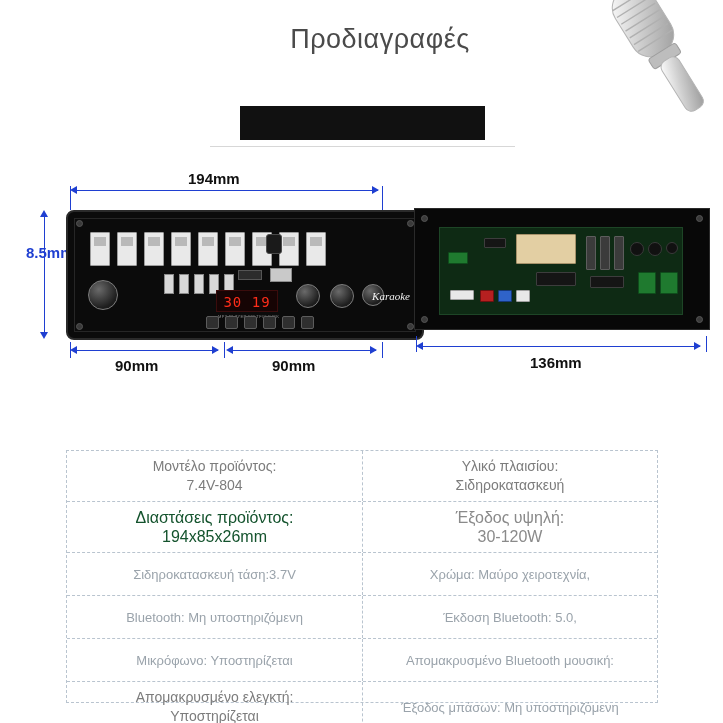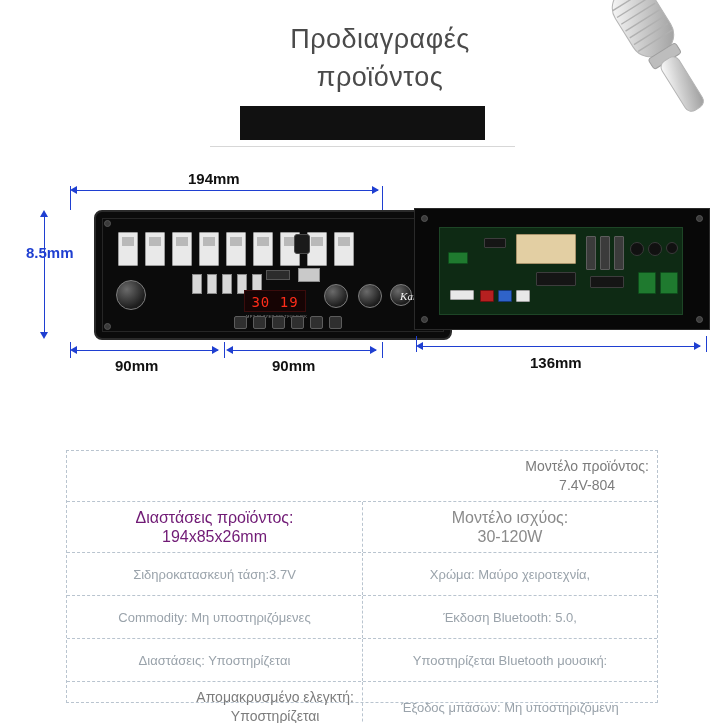--- a/index.html
+++ b/index.html
@@ -43,21 +43,21 @@
 
   
   .mic-wrap { position:absolute; right:-6px; top:-8px; width:150px; height:150px; }
 
   
   .diagram { position:absolute; left:0; top:150px; width:723px; height:280px; }
 
   
   .board-left {
     position:absolute; left:66px; top:60px; width:358px; height:130px;
-    background:#0b0b0b; border:2px solid #2a2a2a; border-radius:8px;margin-left:28px;
+    background:#0b0b0b; border:2px solid #2a2a2a; border-radius:8px;
   }
   .board-left-inner{
     position:absolute; left:6px; top:6px; right:6px; bottom:6px;
     border:1px solid #262626;
   }
   .screw { position:absolute; width:7px; height:7px; border-radius:50%;
            background:#3a3a3a; border:1px solid #555; }
 
   
   .led {
@@ -153,21 +153,21 @@
     padding:6px 8px;
     text-align:center;
     color:#9aa3ab;
     font-size:13px;
     line-height:19px;
     position:relative;
     min-height:42px;
     display:flex; align-items:center; justify-content:center;
   }
   .spec-cell + .spec-cell { border-left:1px dashed #b9c4cf; }
-  .r1 { font-size:14px; color:#7c7c7c;justify-content:flex-end; }
+  .r1 { font-size:14px; color:#7c7c7c; }
 </style>
 </head>
 <body>
 
 <div class="header">
 
   <div class="mic-wrap">
     <svg width="150" height="150" viewBox="0 0 150 150">
       <defs>
         <linearGradient id="mg" x1="0" y1="0" x2="1" y2="1">
@@ -188,21 +188,20 @@
           <line x1="68" y1="50" x2="108" y2="50"></line>
         </g>
         <rect x="72" y="62" width="32" height="12" rx="3" fill="#bdbdbd" stroke="#9d9d9d"></rect>
         <rect x="78" y="72" width="20" height="58" rx="7" fill="url(#mg)" stroke="#b4b4b4"></rect>
       </g>
     </svg>
   </div>
 
   <div class="title-main">
     <div>Προδιαγραφές</div>
-    <div>προϊόντος</div>
   </div>
 
 
   <div class="black-bar"></div>
 
   <div class="subtitle-greek">
   </div>
 
   <div class="hr-line"></div>
 </div>
@@ -321,57 +320,61 @@
   <div class="dim-label-blk" style="left:530px; top:204px;">136mm</div>
 </div>
 
 <div class="spec-table">
 
   <div class="spec-row">
     <div class="spec-cell r1">
       <span><span>Μοντέλο προϊόντος:</span>
       <br><span>7.4V-804</span></span>
     </div>
-  </div>
-
-  <div class="spec-row">
-    <div class="spec-cell" style="font-size:16px;color:#701a75;">
+    <div class="spec-cell r1">
+      <span><span>Υλικό πλαισίου:</span>
+      <br><span>Σιδηροκατασκευή</span></span>
+    </div>
+  </div>
+
+  <div class="spec-row">
+    <div class="spec-cell" style="font-size:16px;color:#14532d;">
       <span><span>Διαστάσεις προϊόντος:</span>
       <br><span>194x85x26mm</span></span>
     </div>
     <div class="spec-cell" style="font-size:16px;color:#8a8a8a;">
-      <span><span>Μοντέλο ισχύος:</span>
+      <span><span>Έξοδος υψηλή:</span>
       <br><span>30-120W</span></span>
     </div>
   </div>
 
   <div class="spec-row">
     <div class="spec-cell">
       <span>Σιδηροκατασκευή τάση:3.7V</span>
     </div>
     <div class="spec-cell">
       <span>Χρώμα: Μαύρο χειροτεχνία,</span>
     </div>
   </div>
 
   <div class="spec-row">
     <div class="spec-cell">
-      <span>Commodity: Μη υποστηριζόμενες</span>
+      <span>Bluetooth: Μη υποστηριζόμενη</span>
     </div>
     <div class="spec-cell">
       <span>Έκδοση Bluetooth: 5.0,</span>
     </div>
   </div>
 
   <div class="spec-row">
     <div class="spec-cell">
-      <span>Διαστάσεις: Υποστηρίζεται</span>
-    </div>
-    <div class="spec-cell">
-      <span>Υποστηρίζεται Bluetooth μουσική:</span>
+      <span>Μικρόφωνο: Υποστηρίζεται</span>
+    </div>
+    <div class="spec-cell">
+      <span>Απομακρυσμένο Bluetooth μουσική:</span>
     </div>
   </div>
 
   <div class="spec-row">
     <div class="spec-cell r1">
       <span><span>Απομακρυσμένο ελεγκτή:</span>
       <br><span>Υποστηρίζεται</span></span>
     </div>
     <div class="spec-cell">
       <span>Έξοδος μπάσων: Μη υποστηριζόμενη</span>

